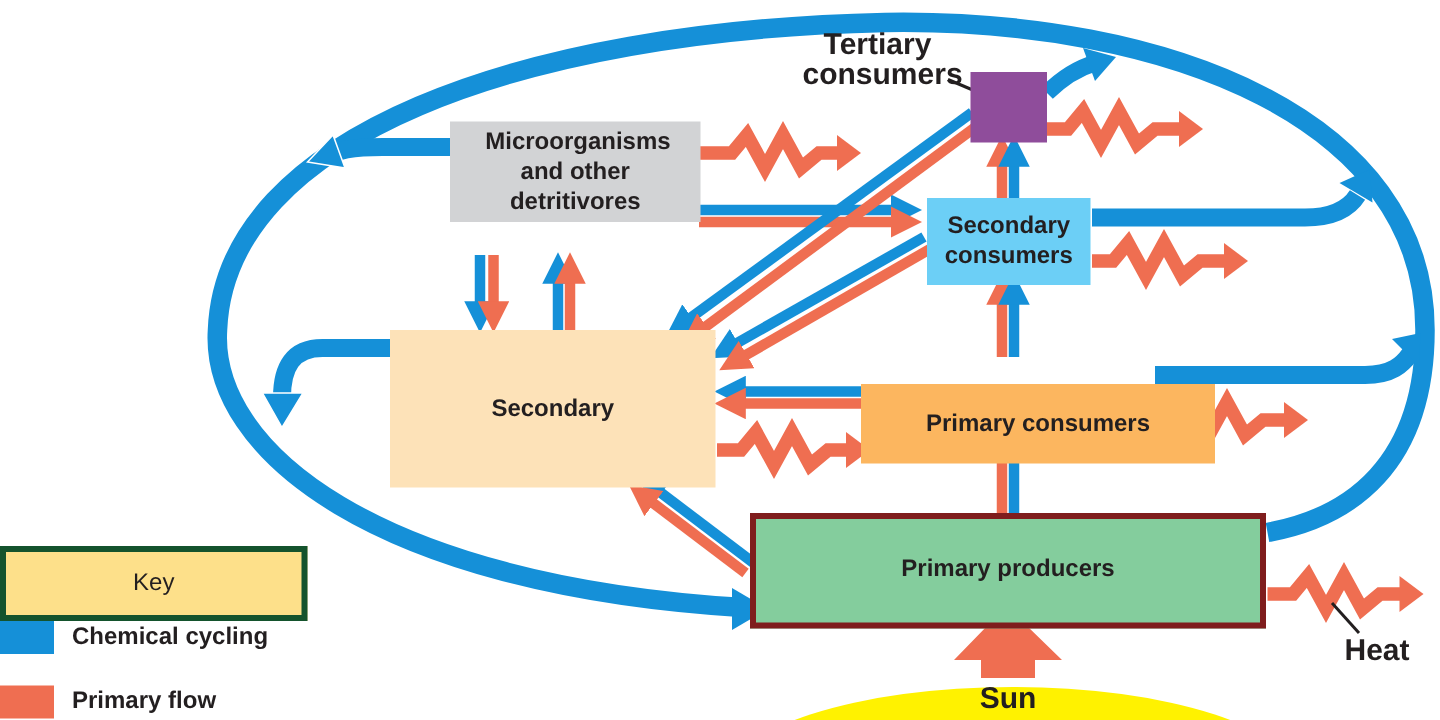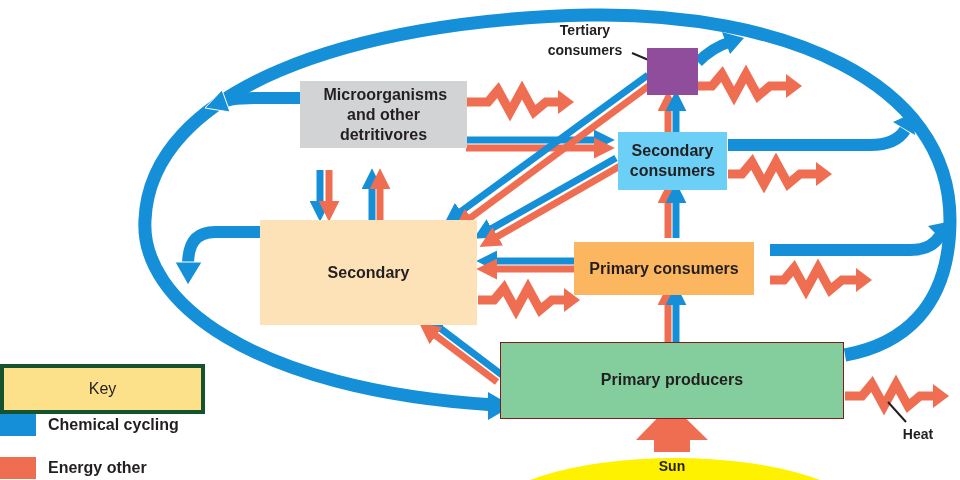--- a/index.html
+++ b/index.html
@@ -1,19 +1,19 @@
 <!DOCTYPE html>
 <html><head>
 <meta charset="utf-8">
 <style>
   html, body { margin:0; padding:0; background:#ffffff; }
   body { width:960px; height:480px; position:relative; overflow:hidden; font-family:"Liberation Sans", sans-serif; }
   #diagram { position:absolute; left:0; top:0; width:960px; height:480px; }
   .box { position:absolute; display:flex; align-items:center; justify-content:center; text-align:center; font-weight:bold; color:#231f20; font-size:16px; line-height:20px; box-sizing:border-box; }
-  .lbl { position:absolute; font-weight:bold; color:#231f20; font-size:14px; line-height:20px; text-align:center; }
+  .lbl { position:absolute; font-weight:bold; color:#231f20; font-size:20px; line-height:20px; text-align:center; }
   .key-box { position:absolute; left:0; top:364px; width:205px; height:50px; background:#fde08a; border:4px solid #14532d; box-sizing:border-box; display:flex; align-items:center; justify-content:center; font-weight:normal; font-size:16px; color:#231f20; }
   .key-row { position:absolute; left:0; display:flex; align-items:center; }
   .swatch { width:36px; height:22px; margin-right:12px; }
   .key-text { font-weight:bold; font-size:16px; color:#231f20; }
 </style>
 </head>
 <body>
 
 <svg id="diagram" width="960" height="480" viewBox="0 0 960 480">
   <defs>
@@ -98,32 +98,32 @@
   <span style="width:120px;">Microorganisms and other detritivores</span>
 </div>
 <div class="box" style="left:260px;top:220px;width:217px;height:105px;background:#fde2b8;">
   <span>Secondary</span>
 </div>
 <div class="box" style="left:647px;top:48px;width:51px;height:47px;background:#8f4d9b;"></div>
 <div class="lbl" style="left:535px;top:20px;width:100px;">Tertiary consumers</div>
 <div class="box" style="left:618px;top:132px;width:109px;height:58px;background:#6ccff6;">
   <span style="width:100px;">Secondary consumers</span>
 </div>
-<div class="box" style="left:574px;top:242px;width:180px;height:53px;background:#fcb65f;">
+<div class="box" style="left:574px;top:256px;width:236px;height:53px;background:#fcb65f;">
   <span>Primary consumers</span>
 </div>
-<div class="box" style="left:500px;top:342px;width:344px;height:77px;background:#84cd9d;border:1px solid #7f1d1d;">
+<div class="box" style="left:500px;top:342px;width:344px;height:77px;background:#84cd9d;border:4px solid #7f1d1d;">
   <span style="margin-top:-2px;">Primary producers</span>
 </div>
 <div class="lbl" style="left:636px;top:456px;width:72px;">Sun</div>
 <div class="lbl" style="left:890px;top:424px;width:56px;">Heat</div>
 
 <div class="key-box">
   <span>Key</span>
 </div>
 <div class="key-row" style="top:414px;">
   <div class="swatch" style="background:#1590d8;"></div>
   <span class="key-text">Chemical cycling</span>
 </div>
 <div class="key-row" style="top:457px;">
   <div class="swatch" style="background:#ef6e51;"></div>
-  <span class="key-text">Energy other</span>
+  <span class="key-text">Primary flow</span>
 </div>
 
 </body></html>

